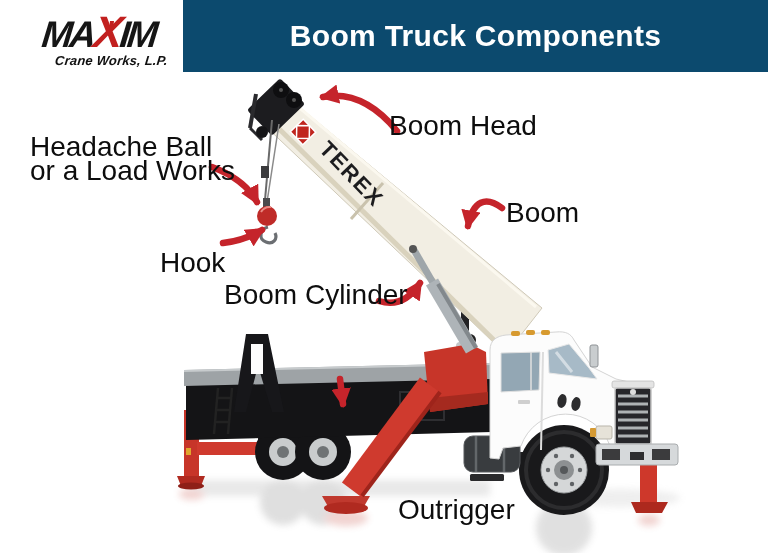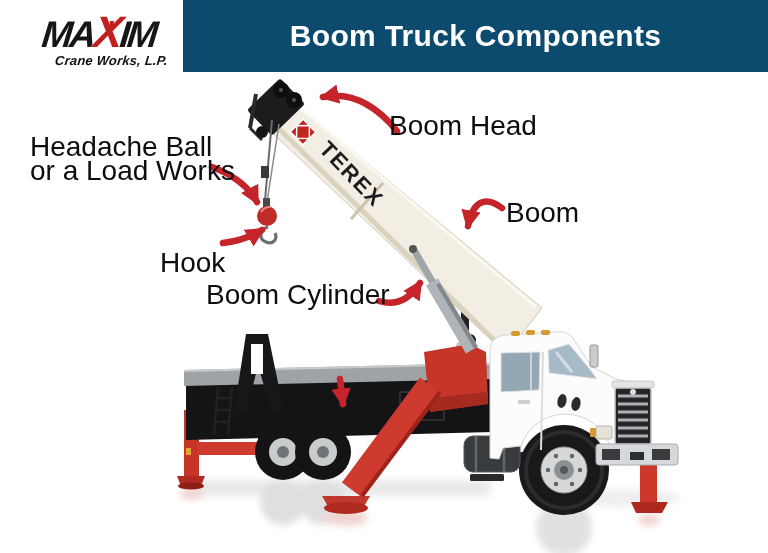--- a/index.html
+++ b/index.html
@@ -38,21 +38,21 @@
   }
   
   .lbl {
     position:absolute; color:#0d0d0d; font-weight:normal; font-size:28px;
     line-height:24px; white-space:nowrap; z-index:5;
   }
   .lbl-headache { left:30px; top:135px; width:212px; white-space:normal; }
   .lbl-hook { left:160px; top:239px;margin-top:12px; }
   .lbl-boom-head { left:389px; top:114px; }
   .lbl-boom { left:506px; top:201px; }
-  .lbl-boom-cyl { left:206px; top:283px; }
+  .lbl-boom-cyl { left:224px; top:283px; }
   .lbl-flatbed { left:302px; top:350px; }
   .lbl-outrigger { left:398px; top:498px; }
   
   .art { position:absolute; inset:0; z-index:1; }
 </style>
 </head>
 <body>
 
 <div class="stage">
 
@@ -66,20 +66,21 @@
   </div>
 
   <div class="lbl lbl-headache">
     <div>Headache Ball</div>
     <div>or a Load Works</div>
   </div>
   <div class="lbl lbl-hook">Hook</div>
   <div class="lbl lbl-boom-head">Boom Head</div>
   <div class="lbl lbl-boom">Boom</div>
   <div class="lbl lbl-boom-cyl">Boom Cylinder</div>
+  <div class="lbl lbl-outrigger">Outrigger</div>
 
   <svg class="art" viewBox="0 0 768 553">
     <defs>
       <filter id="soft" x="-40%" y="-40%" width="180%" height="180%">
         <feGaussianBlur stdDeviation="3.5"></feGaussianBlur>
       </filter>
       <marker id="arr" viewBox="0 0 10 10" refX="8" refY="5" markerWidth="3" markerHeight="3" orient="auto">
         <path d="M0,0 L10,5 L0,10 z" fill="#c5242b"></path>
       </marker>
     </defs>

